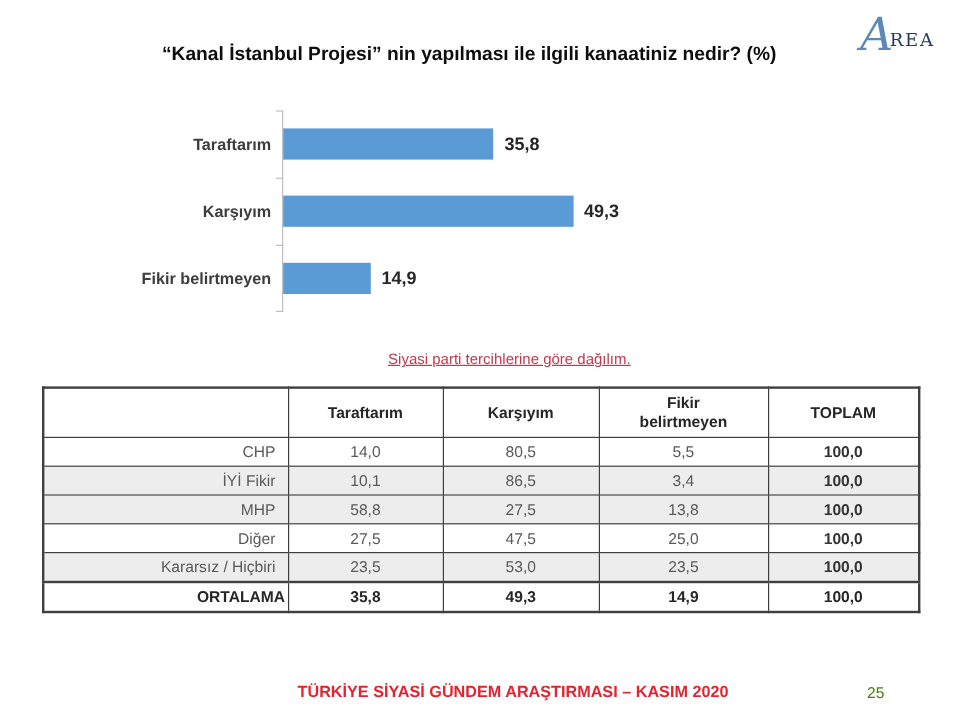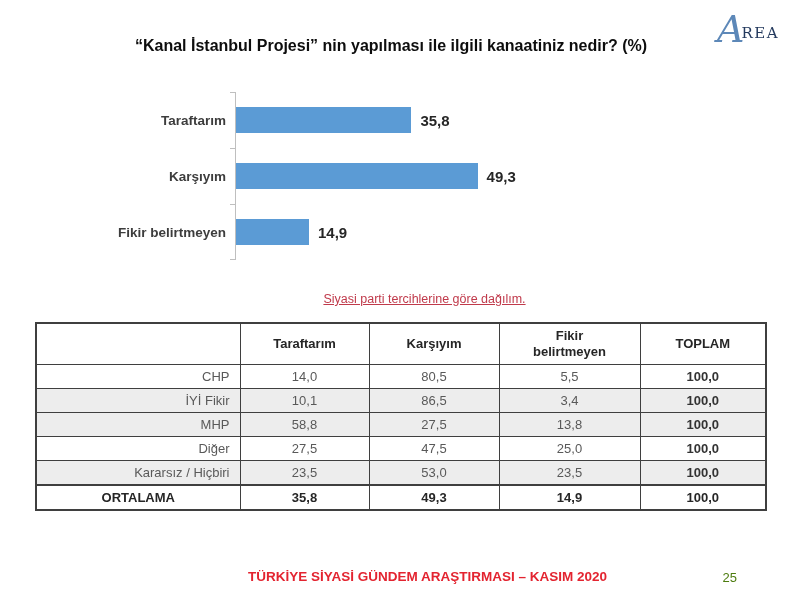--- a/index.html
+++ b/index.html
@@ -62,21 +62,21 @@
   .data-table thead th {
     height:38px; text-align:center; vertical-align:middle;
     font-weight:bold; color:#262626; white-space:pre-line; line-height:1.25;
   }
   .data-table td { height:23px; padding:0 2px; vertical-align:middle; }
   .label-cell { text-align:right; padding-right:10px !important; }
   .value-cell { text-align:center; }
   .toplam-cell { font-weight:bold; color:#333333; }
   tr.shaded { background:#ededed; }
   tr.total-row td { font-weight:bold; color:#262626; border-top:2px solid #3f3f3f; }
-  tr.total-row .label-cell { text-align:center; padding-right:2px !important; }
+  tr.total-row .label-cell { padding-right:2px !important; }
 
   
   .footer-text {
     position:absolute; top:569px; left:0; right:0; text-align:center;
     transform:translateX(28px);
     font-weight:bold; font-size:13.5px; color:#e32430;
   }
   .page-number {
     position:absolute; top:570px; right:62px; font-size:13px; color:#4d7c0f;
   }

